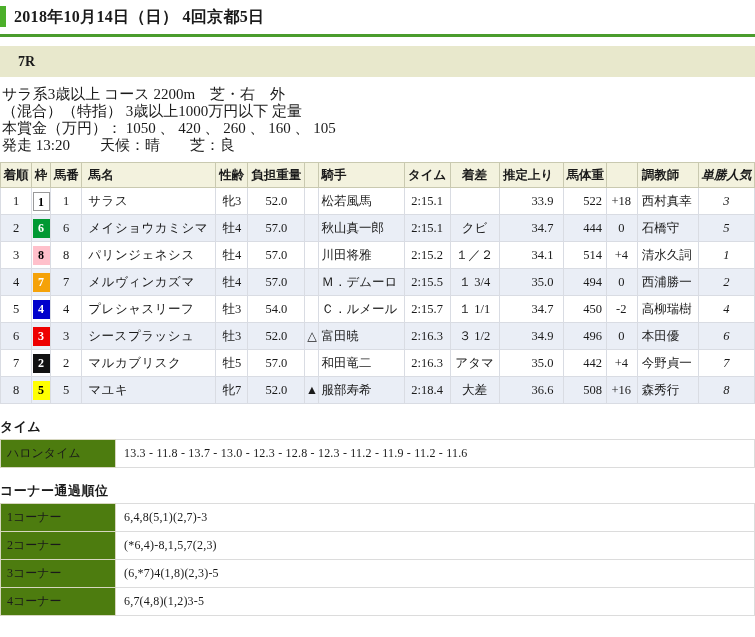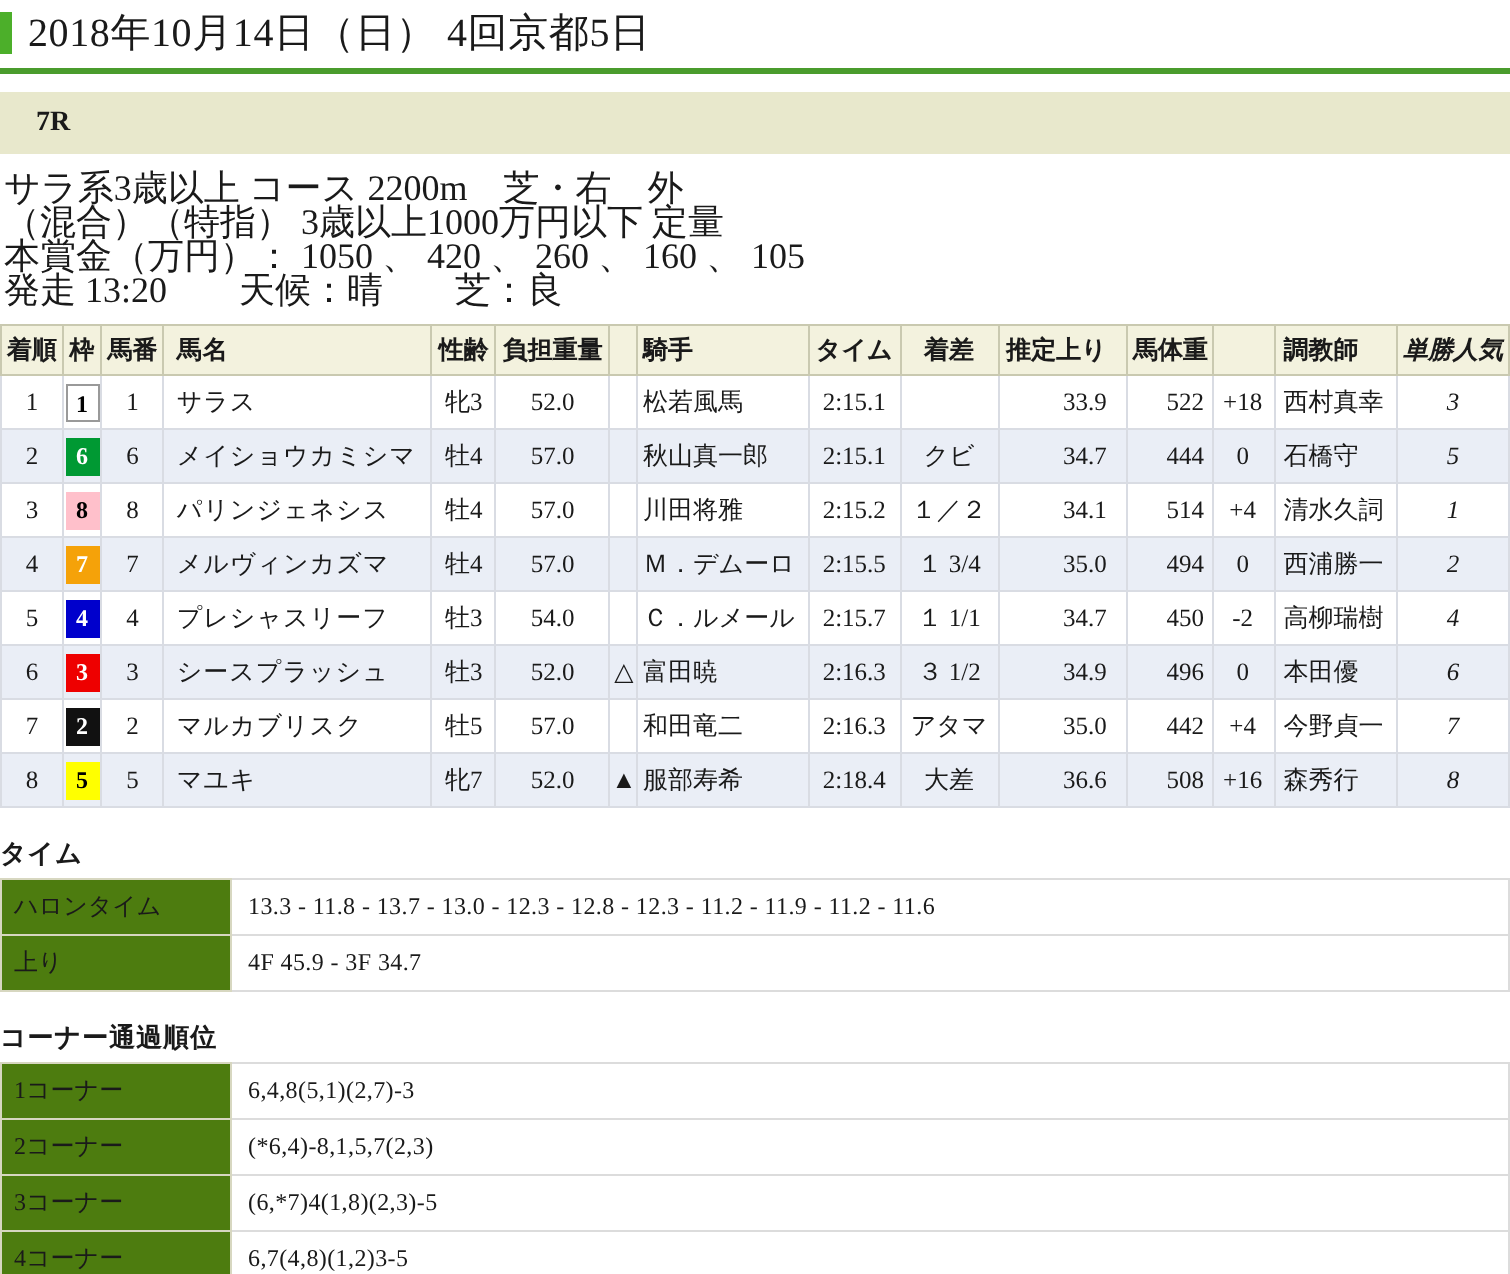--- a/index.html
+++ b/index.html
@@ -24,22 +24,22 @@
     align-items: center;
   }
   .accent-bar {
     width: 6px;
     height: 21px;
     background: #4caf2a;
     margin-right: 8px;
     flex: 0 0 auto;
   }
   .page-title {
-    font-size: 20px;
-    font-weight: normal;
+    font-size: 16px;
+    font-weight: bold;
     letter-spacing: .3px;
     line-height: 1;
   }
 
   
   .race-band {
     background: #e8e8cc;
     height: 31px;
     margin-top: 9px;
     display: flex;
@@ -50,21 +50,21 @@
   .race-band .race-no {
     font-size: 14px;
     font-weight: bold;
     text-align: center;
   }
 
   
   .conditions {
     padding: 9px 2px 0 2px;
     line-height: 17px;
-    font-size: 18px;
+    font-size: 15px;
   }
   .conditions div { white-space: nowrap; }
 
   
   table.result {
     border-collapse: collapse;
     width: 755px;
     margin-top: 8px;
     font-size: 12.5px;
   }
@@ -325,24 +325,20 @@
     </tbody>
 </table>
 
 <div class="section-title">タイム</div>
 <table class="kv">
   <tbody>
       <tr>
         <th>ハロンタイム</th>
         <td>13.3 - 11.8 - 13.7 - 13.0 - 12.3 - 12.8 - 12.3 - 11.2 - 11.9 - 11.2 - 11.6</td>
       </tr>
-      <tr>
-        <th>上り</th>
-        <td>4F 45.9 - 3F 34.7</td>
-      </tr>
     </tbody>
 </table>
 
 <div class="section-title">コーナー通過順位</div>
 <table class="kv">
   <tbody>
       <tr>
         <th>1コーナー</th>
         <td>6,4,8(5,1)(2,7)-3</td>
       </tr>

